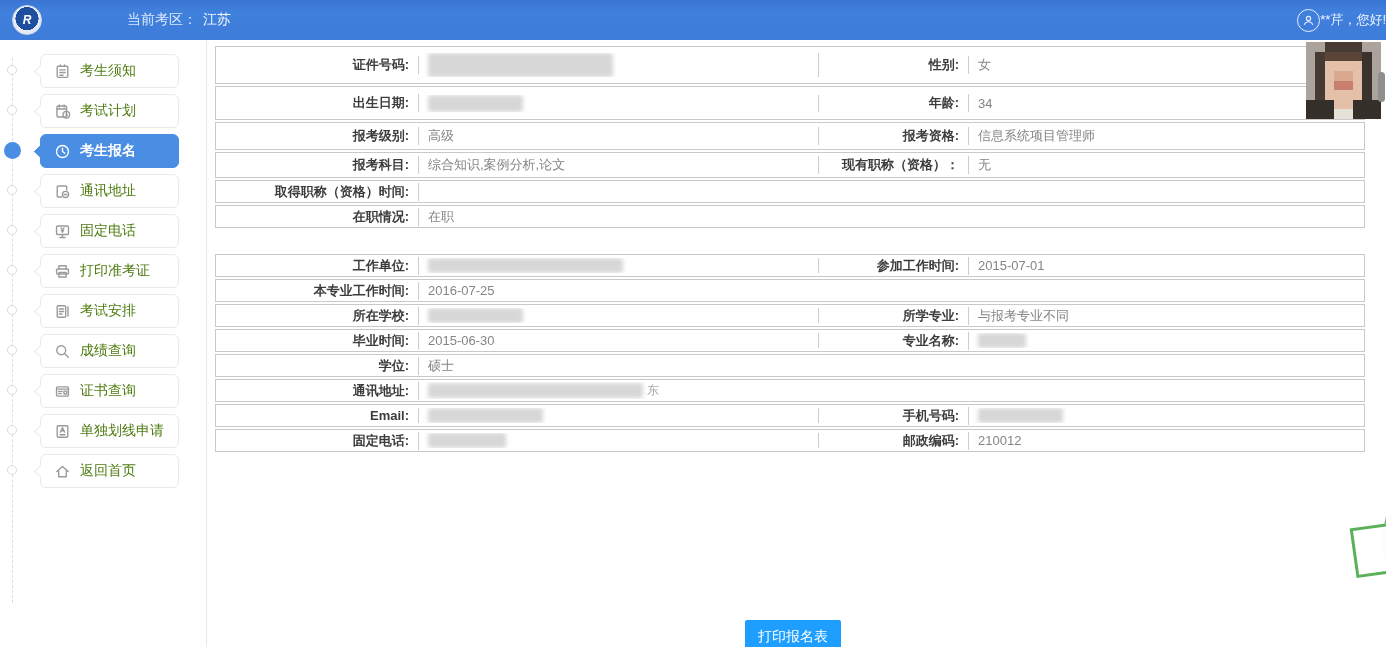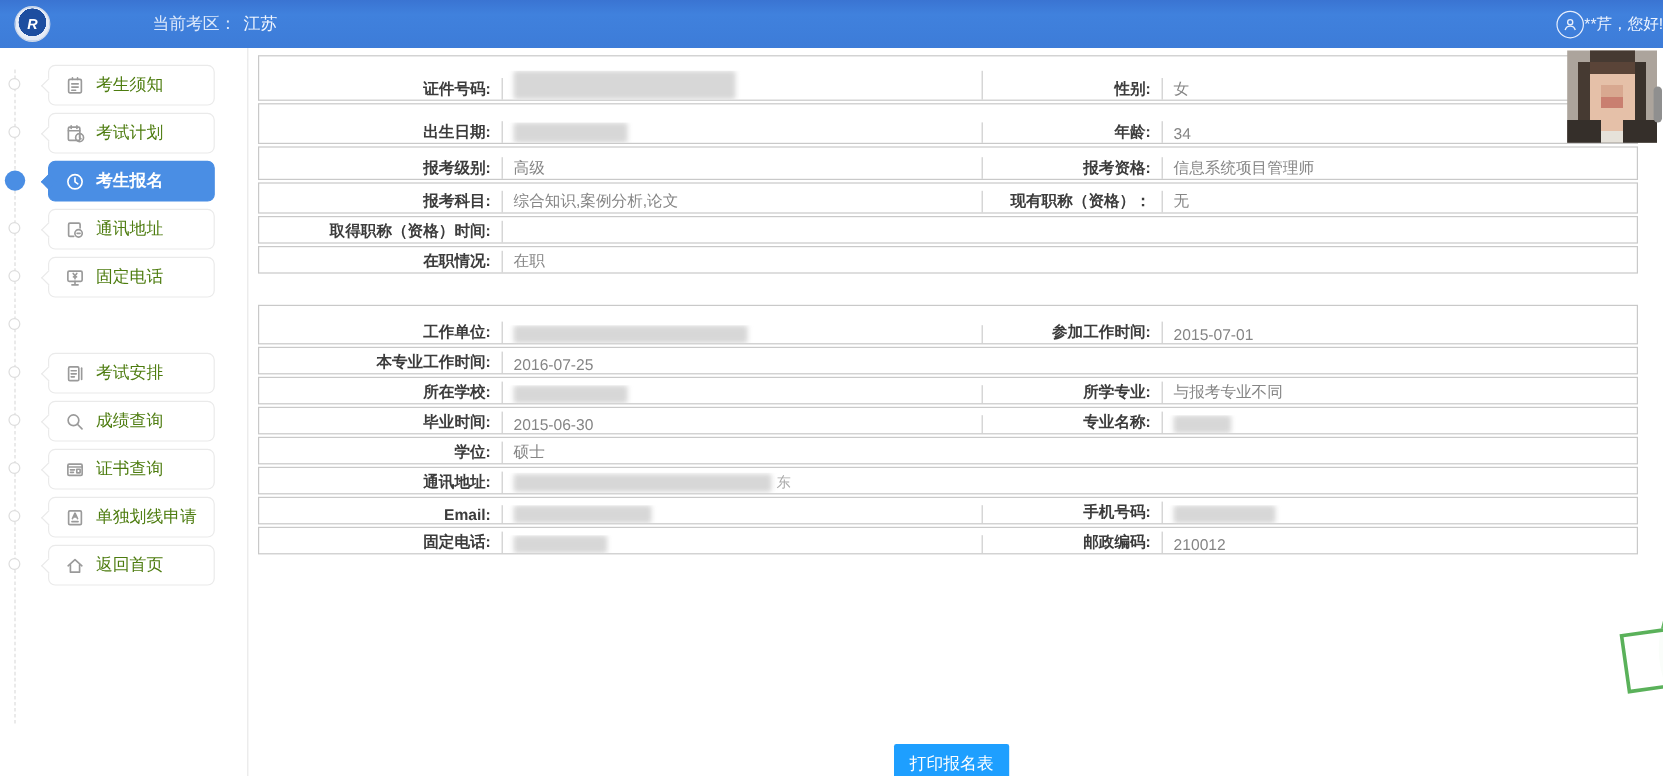--- a/index.html
+++ b/index.html
@@ -48,21 +48,21 @@
   }
   .srow.active .sbtn{background:#4a8ee4;border-color:#4a8ee4;color:#fff;font-weight:bold;}
   .srow.active .sbtn::before{background:#4a8ee4;border-color:#4a8ee4;}
   .sicon{width:17px;height:17px;color:#9a9a9a;display:flex;flex:0 0 17px;}
   .srow.active .sicon{color:#fff;}
   .sicon svg{width:17px;height:17px;}
   
   .main{position:absolute;left:207px;top:40px;width:1179px;height:607px;background:#fff;}
   .ftable{position:absolute;left:8px;top:6px;width:1150px;}
   .trow{
-    display:flex;align-items:flex-end;border:1px solid #c9c9c9;background:#fff;
+    display:flex;align-items:center;border:1px solid #c9c9c9;background:#fff;
     margin-bottom:2px;box-sizing:border-box;
   }
   .cell{display:flex;align-items:center;box-sizing:border-box;overflow:hidden;}
   .cl{justify-content:flex-end;padding-right:9px;font-size:13px;font-weight:bold;color:#3c3c3c;border-right:1px solid #ccc;}
   .cv{padding-left:9px;font-size:13px;color:#858585;}
   .cl1{width:203px;flex:0 0 203px;}
   .cv1{width:400px;flex:0 0 400px;border-right:1px solid #ccc;}
   .cl2{width:150px;flex:0 0 150px;}
   .cv2{flex:1;}
   .cvfull{flex:1;border-right:none;}
@@ -170,20 +170,30 @@
               <rect x="2.4" y="2.8" width="11.2" height="8" rx="1"></rect>
               <path d="M8 10.8v2.4M5.6 13.6h4.8"></path>
               <path d="M6.6 4.6L8 6.4l1.4-1.8M8 6.4v2.4M6.8 7.3h2.4"></path>
             </svg>
           </span>
           <span>固定电话</span>
         </div>
       </div>
       <div class="srow">
         <span class="sdot"></span>
+        <div class="sbtn">
+          <span class="sicon">
+            <svg viewBox="0 0 16 16" fill="none" stroke="currentColor" stroke-width="1.3" stroke-linecap="round" stroke-linejoin="round">
+              <path d="M4.6 5.6V2.6h6.8v3"></path>
+              <rect x="2.4" y="5.6" width="11.2" height="4.8" rx="1"></rect>
+              <rect x="4.6" y="8.8" width="6.8" height="4.4"></rect>
+            </svg>
+          </span>
+          <span>打印准考证</span>
+        </div>
       </div>
       <div class="srow">
         <span class="sdot"></span>
         <div class="sbtn">
           <span class="sicon">
             <svg viewBox="0 0 16 16" fill="none" stroke="currentColor" stroke-width="1.3" stroke-linecap="round" stroke-linejoin="round">
               <rect x="3" y="2.6" width="8" height="10.8" rx="1"></rect>
               <path d="M5 5.6h4M5 8h4M5 10.4h2.5"></path>
               <path d="M13.2 3.6v8.8"></path>
             </svg>
@@ -274,21 +284,21 @@
         <div class="cell cv cv2">无</div>
       </div>
       <div class="trow" style="height: 23px;">
         <div class="cell cl cl1">取得职称（资格）时间:</div>
         <div class="cell cv cvfull"></div>
       </div>
       <div class="trow" style="height: 23px;">
         <div class="cell cl cl1">在职情况:</div>
         <div class="cell cv cvfull">在职</div>
       </div>
-      <div class="trow" style="height: 33px; margin-top: 26px;">
+      <div class="trow" style="height: 23px; margin-top: 26px;">
         <div class="cell cl cl1">工作单位:</div>
         <div class="cell cv cv1">
           <span class="redact" style="width: 195px;"></span>
         </div>
         <div class="cell cl cl2">参加工作时间:</div>
         <div class="cell cv cv2">2015-07-01</div>
       </div>
       <div class="trow" style="height: 23px;">
         <div class="cell cl cl1">本专业工作时间:</div>
         <div class="cell cv cvfull">2016-07-25</div>

